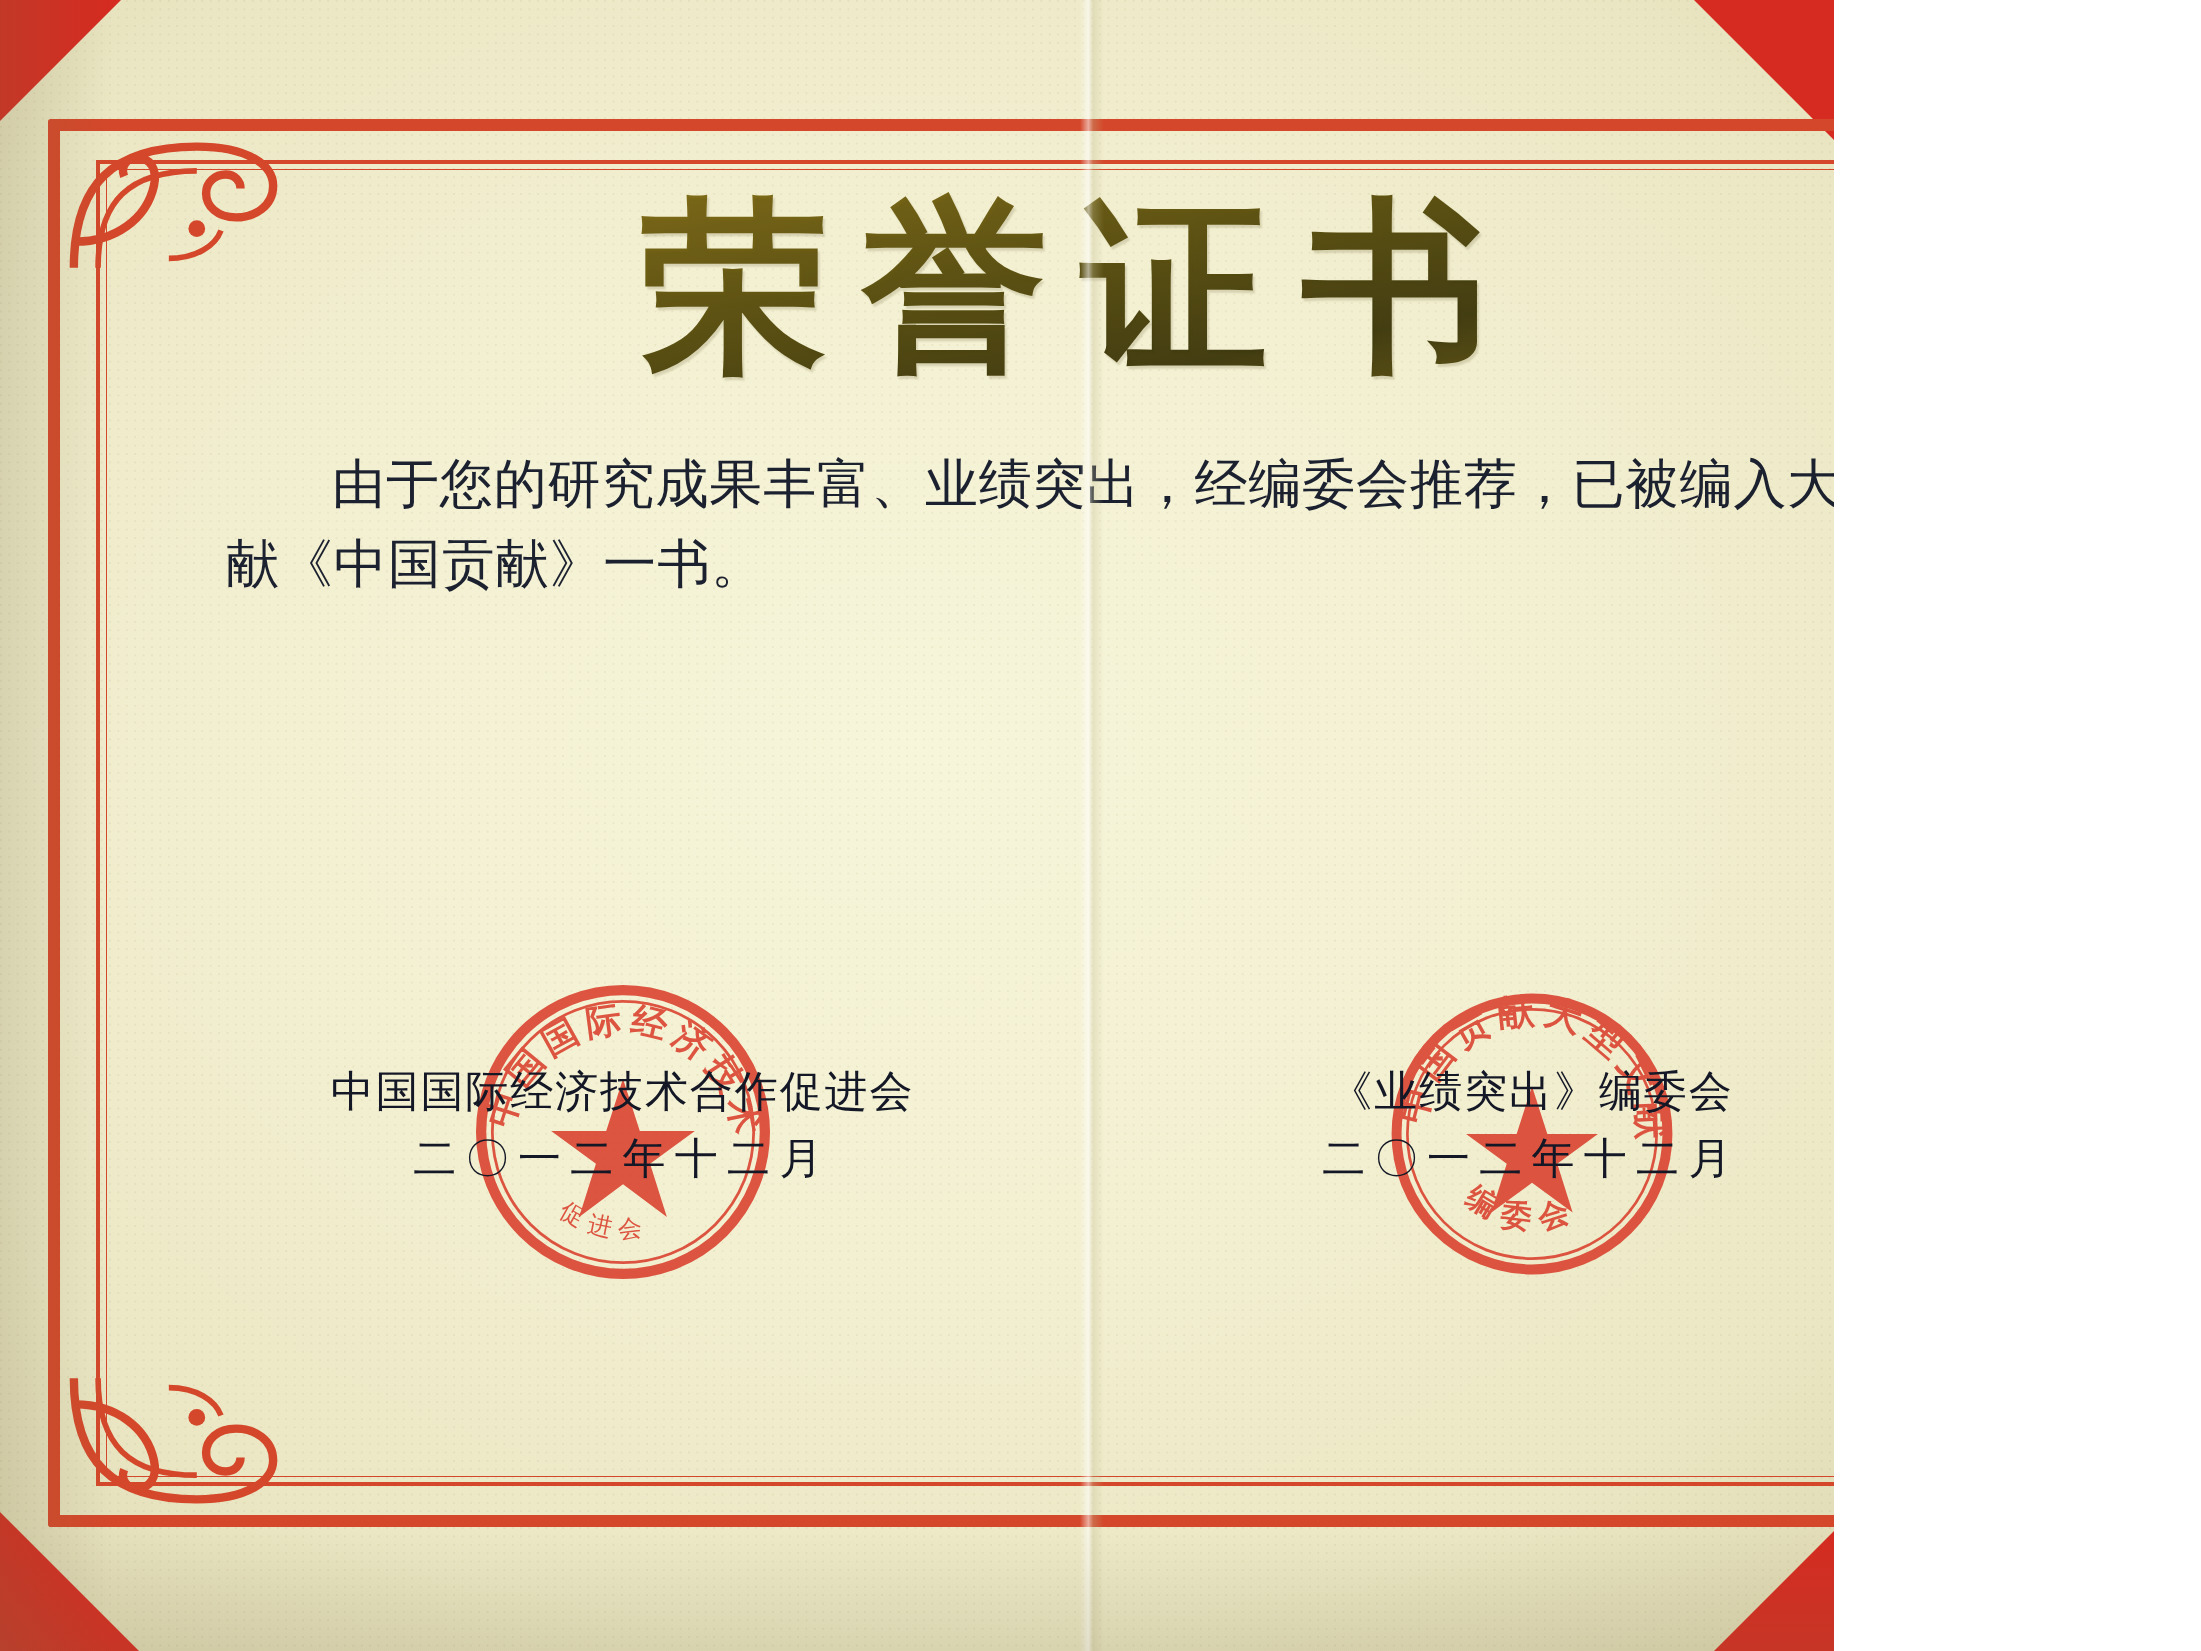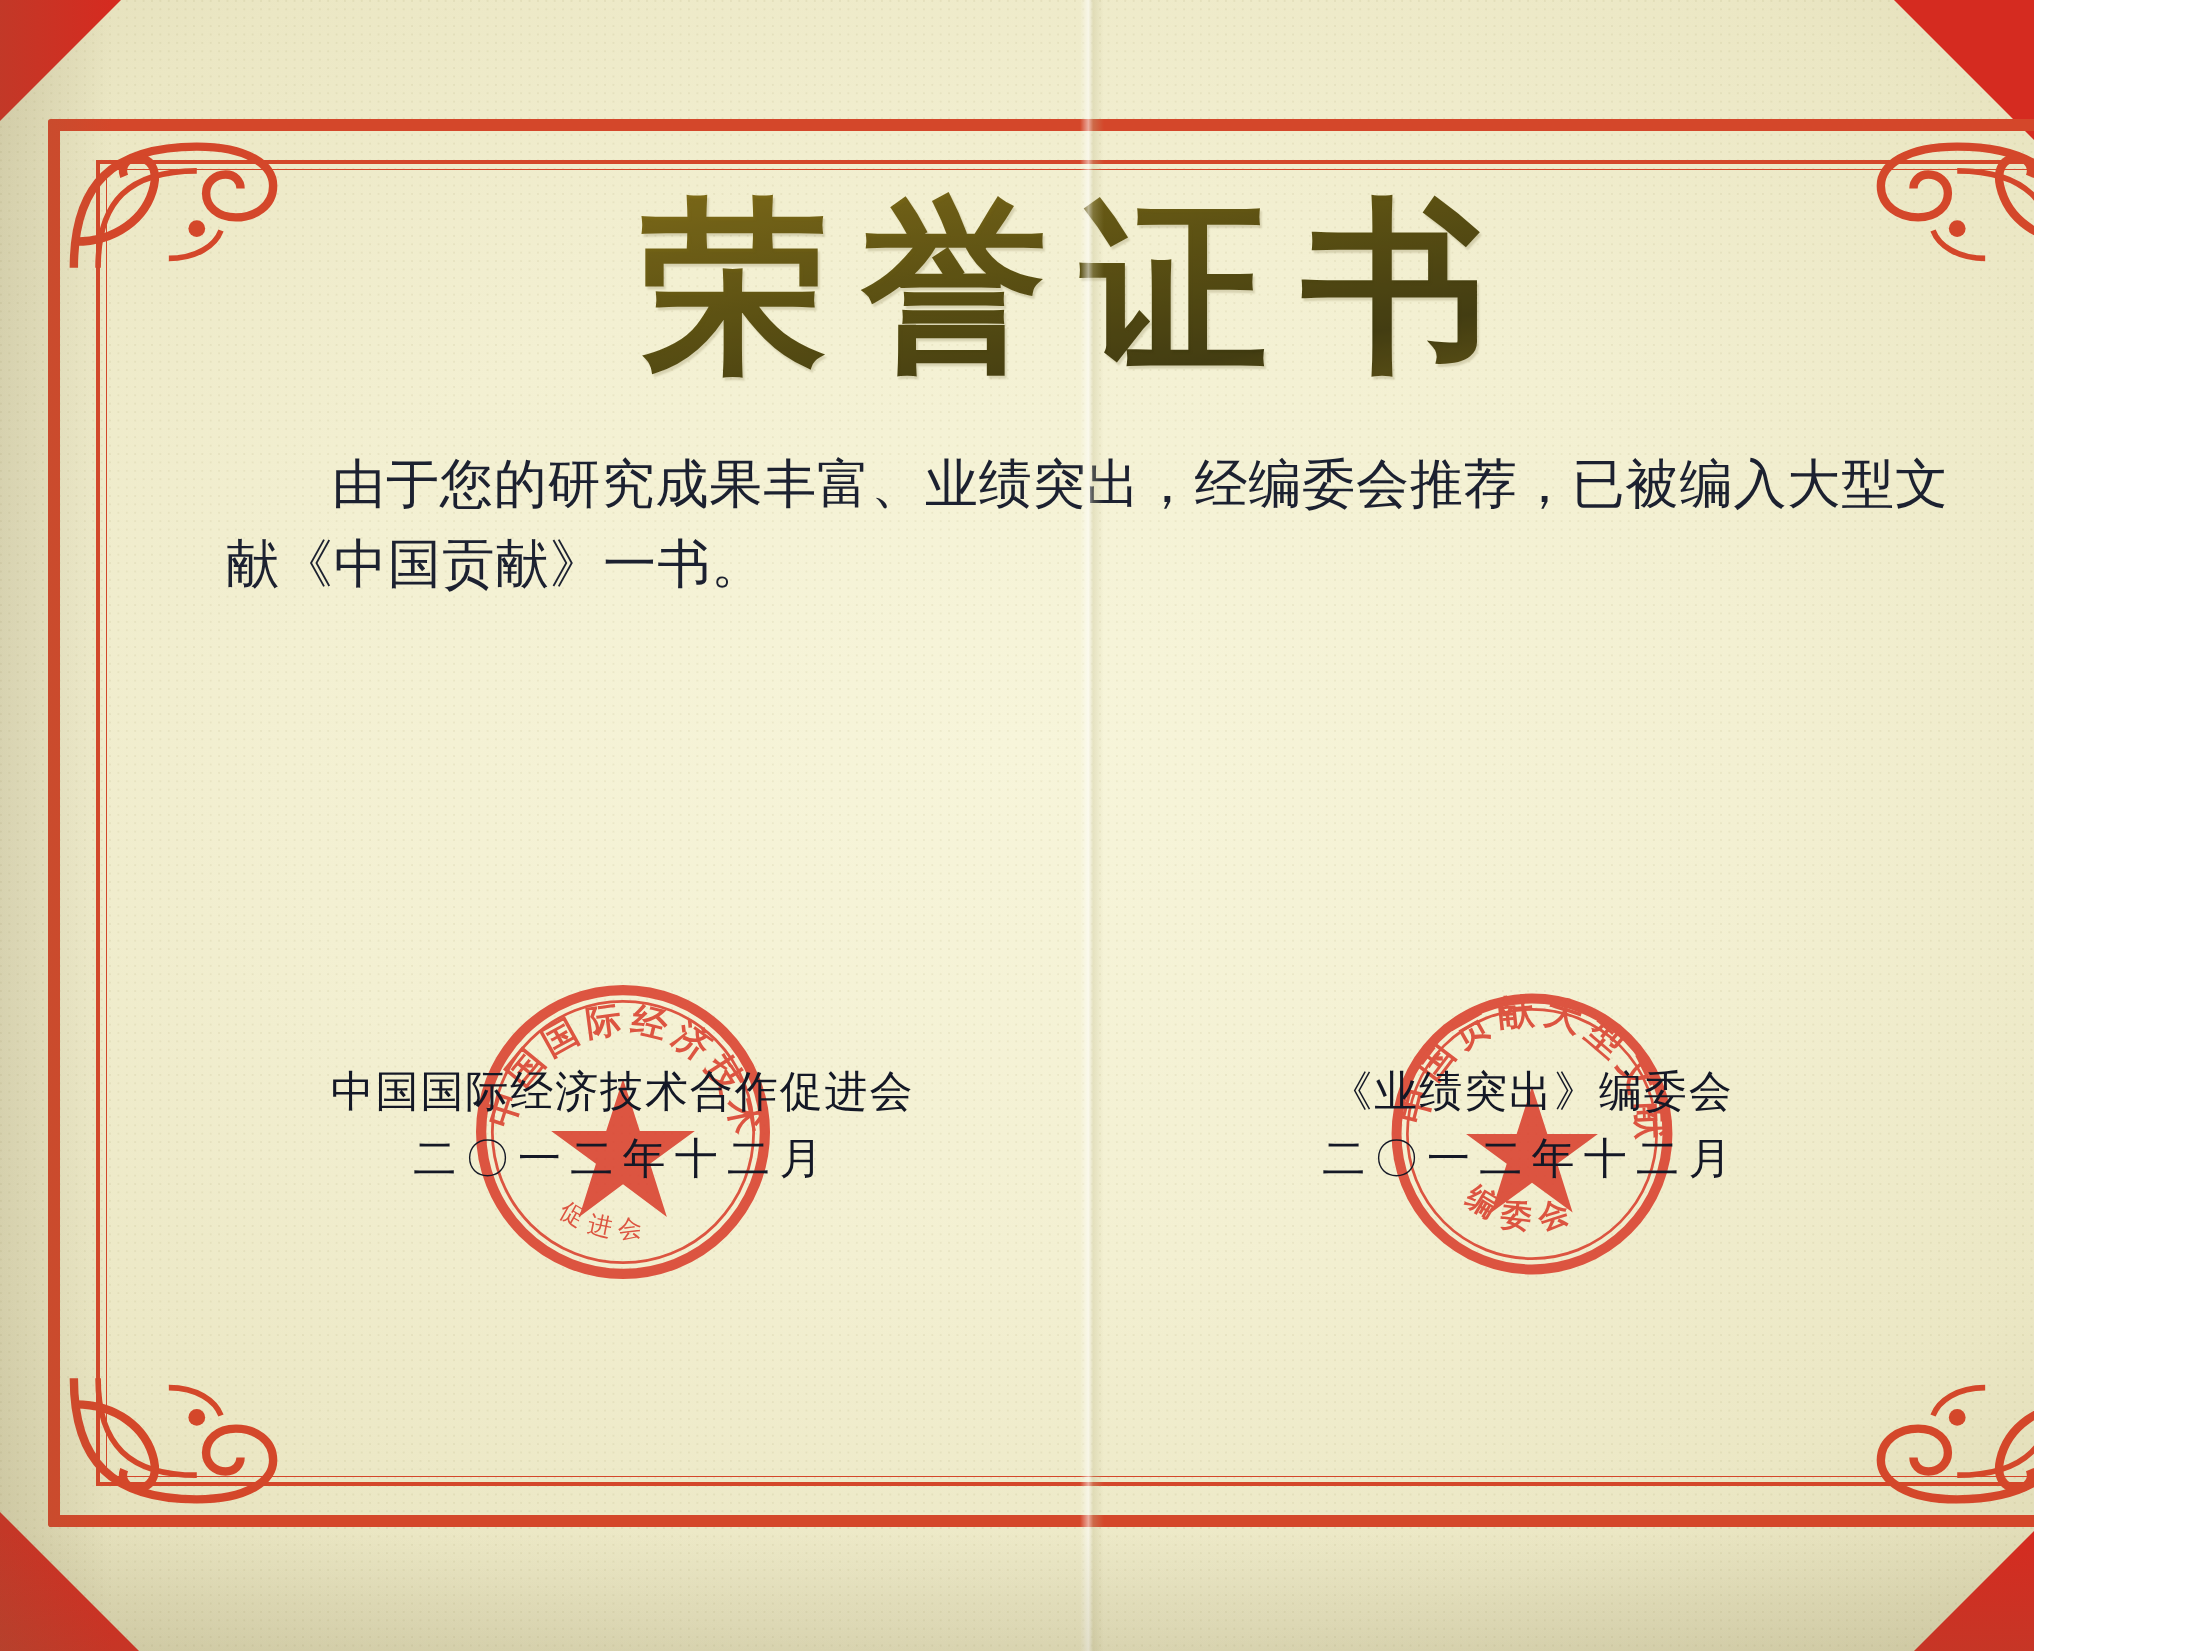--- a/index.html
+++ b/index.html
@@ -11,21 +11,21 @@
   body {
     width: 2202px;
     height: 1652px;
     overflow: hidden;
     font-family: "DejaVu Serif", "Liberation Serif", serif;
   }
 
   
   .certificate {
     position: relative;
-    width: 2034px;
+    width: 1834px;
     height: 1652px;
     background:
       radial-gradient(ellipse 80% 70% at 50% 45%, #f7f5da 0%, #f3f0d2 45%, #ebe7c4 78%, #ddd8b2 100%);
     overflow: hidden;
   }
 
   
   .paper-texture {
     position: absolute;
     inset: 0;

